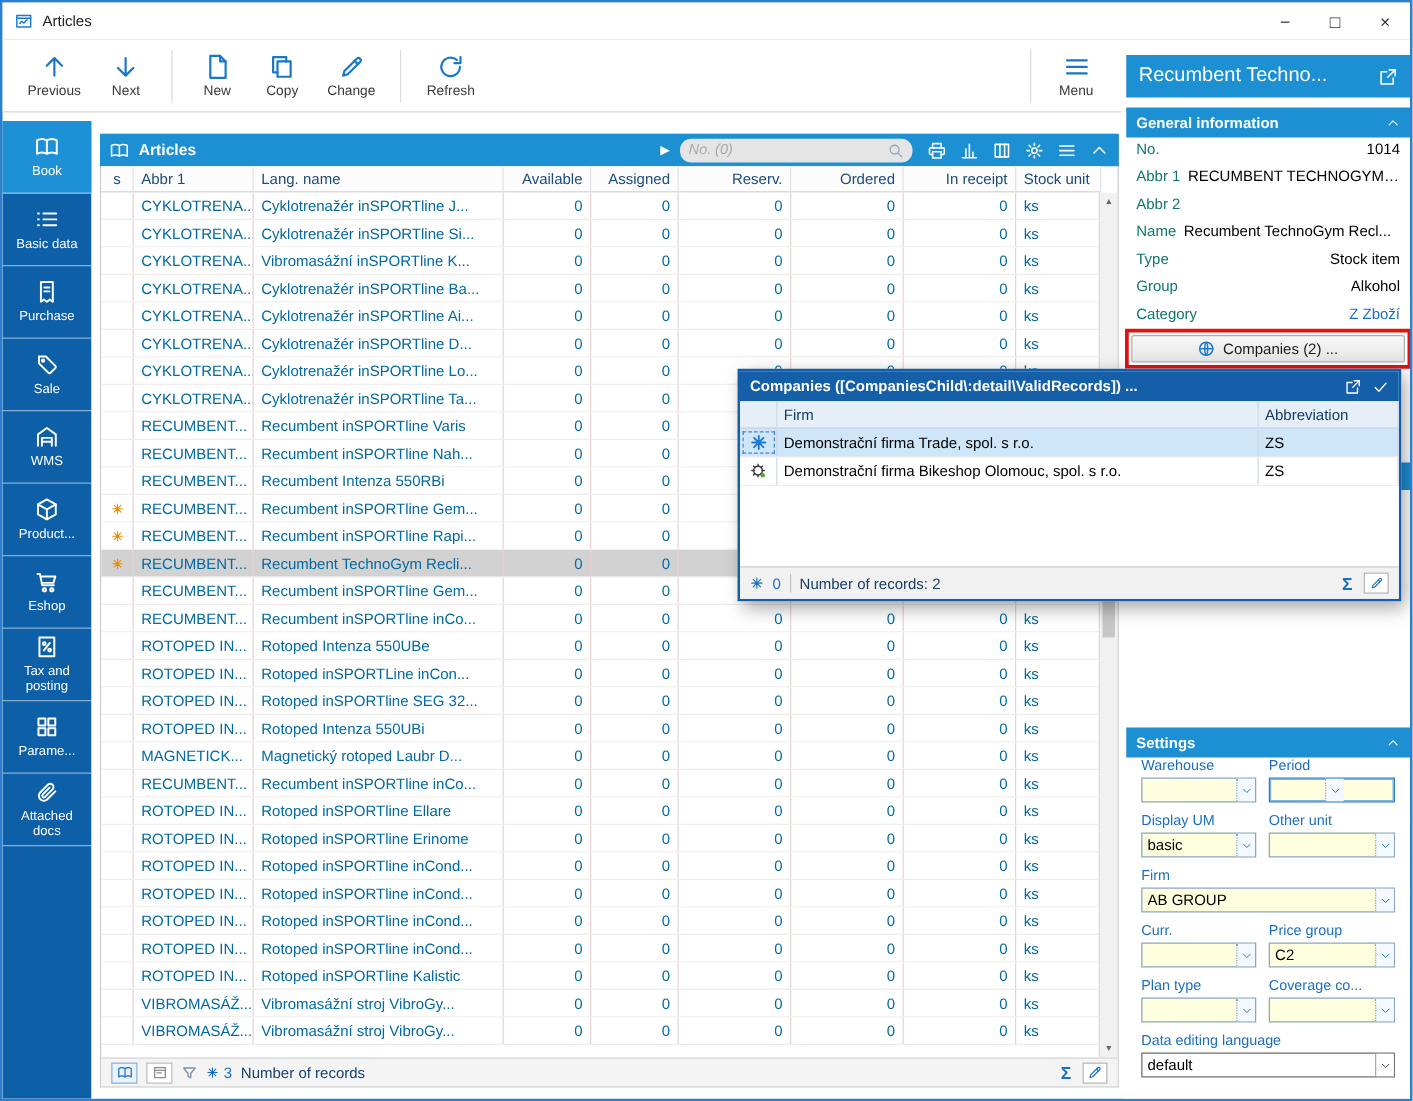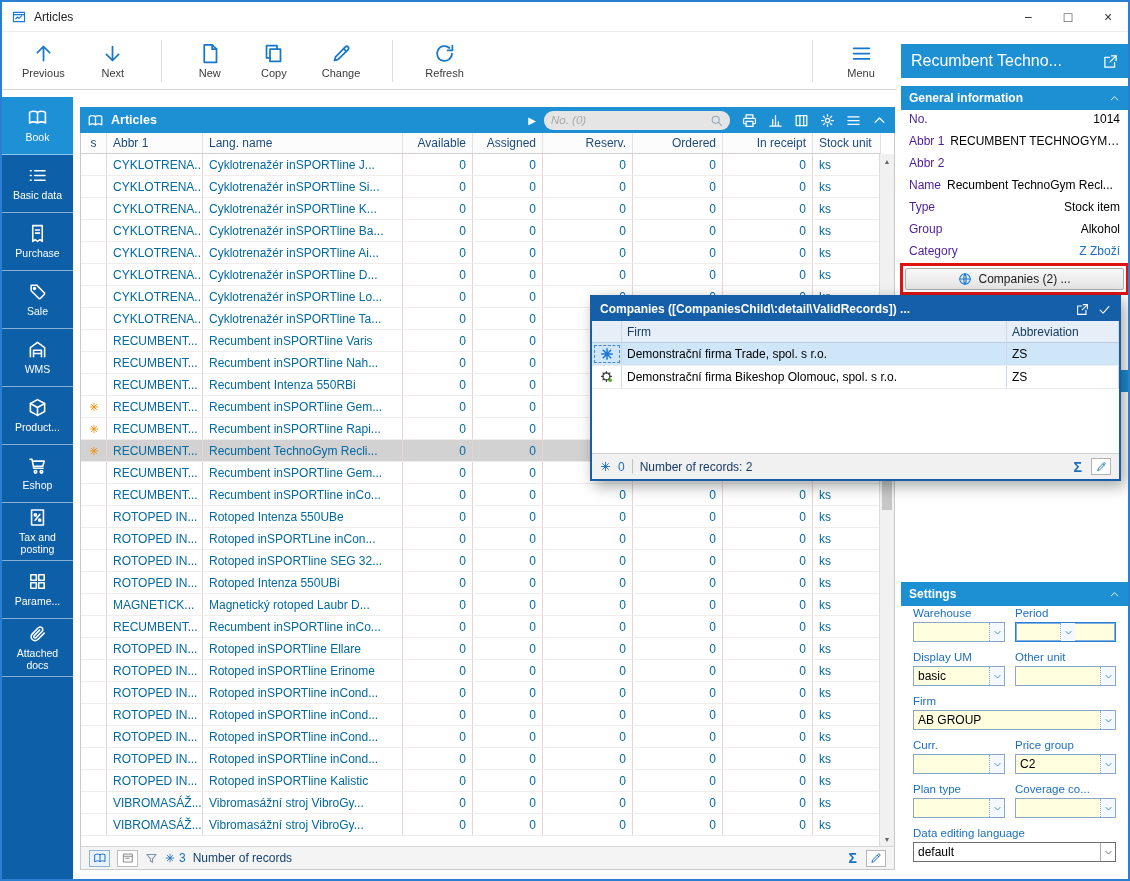--- a/index.html
+++ b/index.html
@@ -7,21 +7,21 @@
 body { font-family:"Liberation Sans", sans-serif; background:#888; }
 .window { position:relative; width:1130px; height:881px; background:#fff; border:2px solid #2a7fd0; overflow:hidden; font-size:12px; color:#111; }
 
 
 .titlebar { position:absolute; left:0; top:0; right:0; height:30px; background:#fff; display:flex; align-items:center; padding-left:9px; gap:7px; font-size:12px; color:#222; border-bottom:1px solid #ececec; }
 .titlebar .app { width:16px; height:14px; color:#1a7ad4; }
 .win-controls { margin-left:auto; display:flex; height:100%; }
 .win-btn { width:40px; display:flex; align-items:center; justify-content:center; font-size:14px; color:#333; }
 
 
-.toolbar { position:absolute; left:0; top:30px; width:895px; height:58px; background:#fff; border-bottom:1px solid #d5d5d5; display:flex; align-items:center; padding:0 12px; gap:16px; }
+.toolbar { position:absolute; left:0; top:30px; width:895px; height:58px; background:#fff; border-bottom:1px solid #d5d5d5; display:flex; align-items:center; padding:0 12px; gap:4px; }
 .tbtn { display:flex; flex-direction:column; align-items:center; justify-content:center; gap:3px; min-width:48px; padding:4px 8px; color:#1877c9; }
 .tbtn .icon { width:21px; height:21px; }
 .tbtn .tlabel { font-size:11px; color:#3a3a3a; }
 .tsep { width:1px; height:42px; background:#dcdcdc; margin:0 8px; }
 .push { margin-left:auto; }
 
 
 .sidebar { position:absolute; left:0; top:95px; width:71px; bottom:0; background:#0d5fa7; display:flex; flex-direction:column; }
 .side-item { min-height:58px; display:flex; flex-direction:column; align-items:center; justify-content:center; gap:4px; color:#fff; font-size:10.5px; text-align:center; border-bottom:1px solid rgba(255,255,255,.5); padding:5px 2px; }
 .side-item .slabel { max-width:56px; line-height:12px; }
@@ -83,21 +83,21 @@
 .right-panel { position:absolute; left:897px; top:30px; width:231px; bottom:0; background:#fff; }
 .panel-title { position:absolute; left:2px; top:12px; width:227px; height:34px; background:#1d8fd3; color:#fff; display:flex; align-items:center; padding:0 10px; font-size:16px; gap:6px; }
 .panel-title .ptext { overflow:hidden; white-space:nowrap; text-overflow:ellipsis; }
 .panel-title .icon { margin-left:auto; width:15px; height:15px; flex:none; }
 .sec-header { position:absolute; left:2px; width:227px; height:22px; background:#1d8fd3; color:#fff; font-weight:bold; font-size:12px; display:flex; align-items:center; padding:12px 8px; }
 .sec-header .icon { margin-left:auto; width:11px; height:11px; }
 .sec-gi { top:54px; }
 .sec-settings { top:550px; }
 .gi-fields { position:absolute; left:2px; top:76px; width:227px; }
 .gfield { height:22px; display:flex; align-items:center; padding:0 8px; font-size:12px; gap:6px; }
-.gfield .flab { color:#4c1d95; white-space:nowrap; flex:none; }
+.gfield .flab { color:#0f766e; white-space:nowrap; flex:none; }
 .gfield.right .fval { margin-left:auto; text-align:right; }
 .fval { color:#000; overflow:hidden; white-space:nowrap; text-overflow:ellipsis; }
 .fval.link { color:#1b6fc0; }
 .companies-wrap { position:absolute; left:1px; top:231px; width:229px; height:32px; border:3px solid #e01212; padding:2px; display:flex; }
 .companies-btn { flex:1; background:linear-gradient(#f8f8f8,#e4e4e4); border:1px solid #adadad; border-radius:2px; display:flex; align-items:center; justify-content:center; gap:6px; font-size:12px; color:#1a1a1a; }
 .companies-btn .icon { width:14px; height:14px; color:#1a7ad4; }
 .hidden-bar { position:absolute; left:2px; top:338px; width:227px; height:22px; background:#1d8fd3; color:#fff; display:flex; align-items:center; padding:0 8px; }
 .hidden-bar .icon { margin-left:auto; width:11px; height:11px; }
 .settings-body { position:absolute; left:2px; top:572px; width:227px; padding:2px 12px; }
 .srow { display:flex; gap:10px; margin-bottom:8px; }
@@ -409,21 +409,21 @@
             <div class="cell c-av num">0</div>
             <div class="cell c-as num">0</div>
             <div class="cell c-re num">0</div>
             <div class="cell c-or num">0</div>
             <div class="cell c-ir num">0</div>
             <div class="cell c-un">ks</div>
           </div>
           <div class="trow">
             <div class="cell c-s"></div>
             <div class="cell c-abbr">CYKLOTRENA...</div>
-            <div class="cell c-name">Cyklotrenažér inSPORTline K...</div>
+            <div class="cell c-name">Vibromasážní inSPORTline K...</div>
             <div class="cell c-av num">0</div>
             <div class="cell c-as num">0</div>
             <div class="cell c-re num">0</div>
             <div class="cell c-or num">0</div>
             <div class="cell c-ir num">0</div>
             <div class="cell c-un">ks</div>
           </div>
           <div class="trow">
             <div class="cell c-s"></div>
             <div class="cell c-abbr">CYKLOTRENA...</div>

